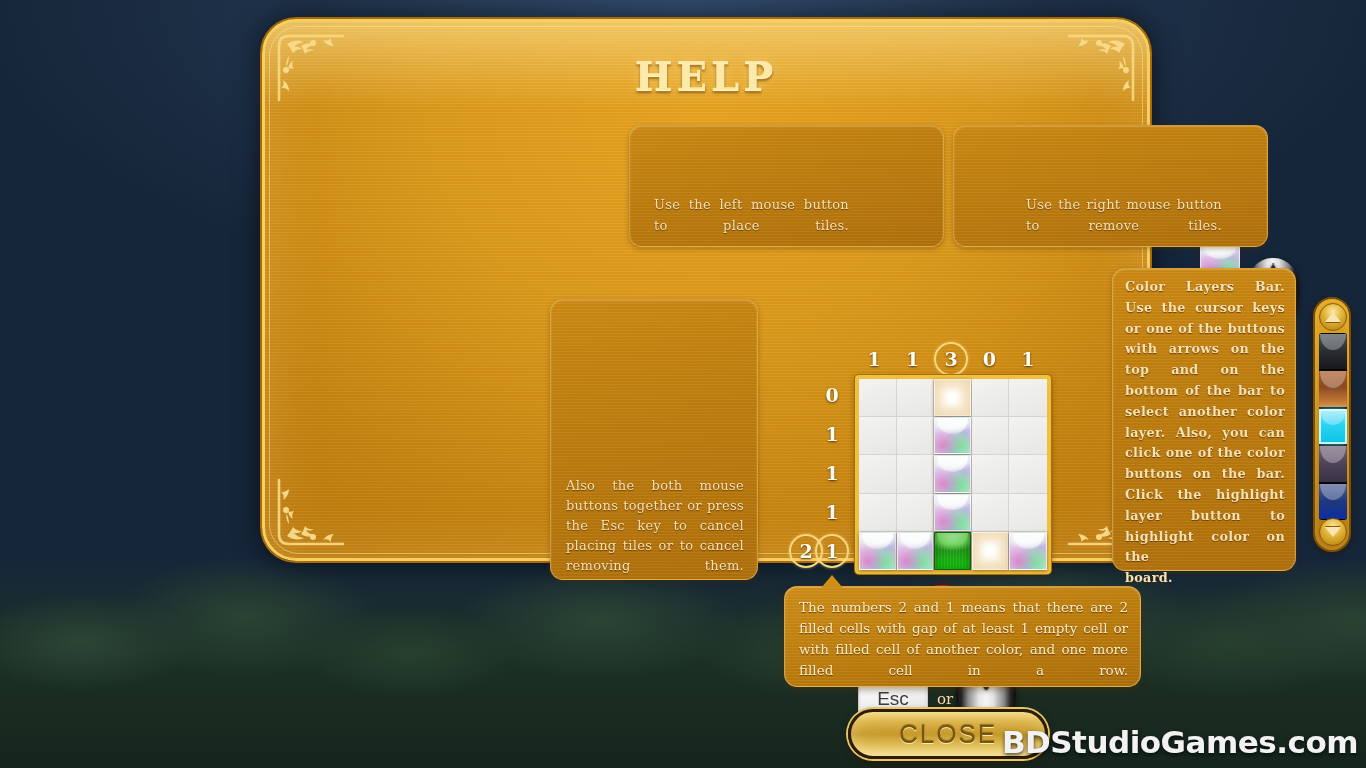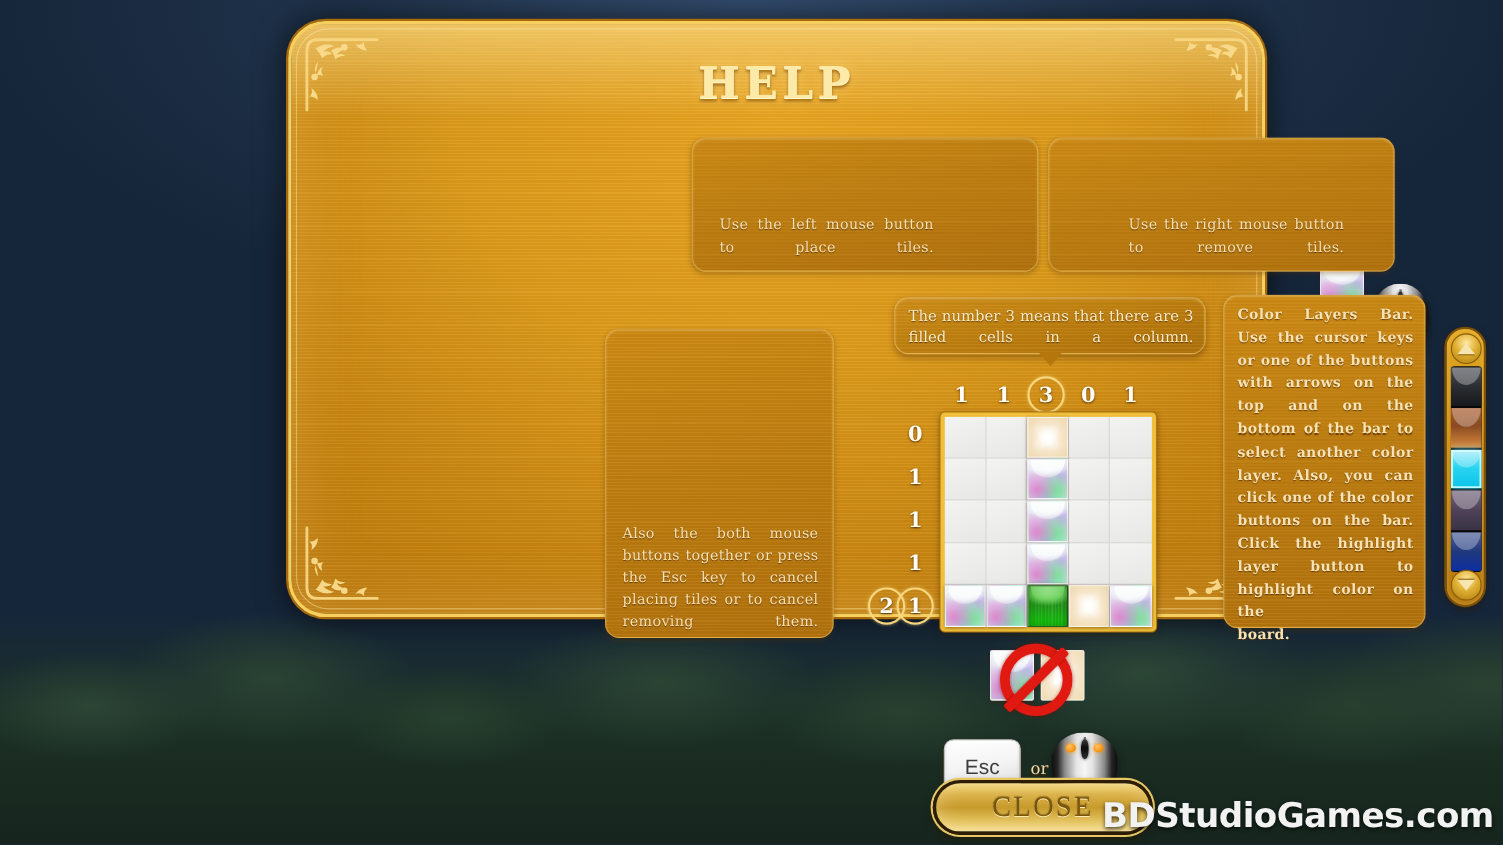--- a/index.html
+++ b/index.html
@@ -350,21 +350,21 @@
 
   
   #close-btn {
     position:absolute; left:583px; top:687px; width:200px; height:50px;
     border-radius:26px;
     background:
       linear-gradient(180deg, #f3d67d 0%, #dcb249 22%, #c79a2c 50%, #e2c05a 78%, #f6dd92 100%);
     border:3px solid #2d1d04;
     box-shadow:0 0 0 2px #e7c666, 0 4px 9px rgba(40,22,0,.6), inset 0 0 18px rgba(255,245,200,.35);
     display:flex; align-items:center; justify-content:center;
-    font-family:Liberation Serif, serif; font-size:26px; letter-spacing:2px;
+    font-family:Liberation Sans, sans-serif; font-size:26px; letter-spacing:2px;
     color:#7a5608;
     text-shadow:0 1px 0 rgba(255,245,200,.85), 0 -1px 1px rgba(70,45,0,.5);
     cursor:pointer;
   }
 
   
   #watermark {
     position:absolute; right:8px; bottom:8px;
     font-family:"DejaVu Sans", sans-serif; font-size:31px; font-weight:bold;
     color:#f2f2f2; letter-spacing:-.5px;
@@ -482,24 +482,20 @@
       <div class="body"></div>
       <div class="split"></div>
       <div class="wheel"></div>
       <div class="dot l"></div>
       <div class="dot r"></div>
     </div>
 
     <div class="boxtext">Also the both mouse buttons together or press the Esc key to cancel placing tiles or to cancel removing them.</div>
   </div>
 
-  <div class="tip" id="tip-top">
-    <div class="txt">The number 3 means that there are 3 filled cells in a column.</div>
-    <div class="arrow"></div>
-  </div>
 
   <div id="puzzle">
 
     <div id="colheads">
       <div class="ch">
           <span>1</span>
         </div>
       <div class="ch">
           <span>1</span>
         </div>
@@ -583,20 +579,24 @@
             <span class="x1"></span>
             <span class="x2"></span>
           </div>
         </div>
       <div class="cell">
           <div class="tile rainbow"></div>
         </div>
     </div>
   </div>
 
+  <div class="tip" id="tip-bottom">
+    <div class="arrow"></div>
+    <div class="txt">The numbers 2 and 1 means that there are 2 filled cells with gap of at least 1 empty cell or with filled cell of another color, and one more filled cell in a row.</div>
+  </div>
 
   <div class="box" id="box-layers">
     <div class="boxtext">
       <span class="ln">Color Layers Bar.</span>
       <span class="ln">Use the cursor keys</span>
       <span class="ln">or one of the buttons</span>
       <span class="ln">with arrows on the</span>
       <span class="ln">top and on the</span>
       <span class="ln">bottom of the bar to</span>
       <span class="ln">select another color</span>

